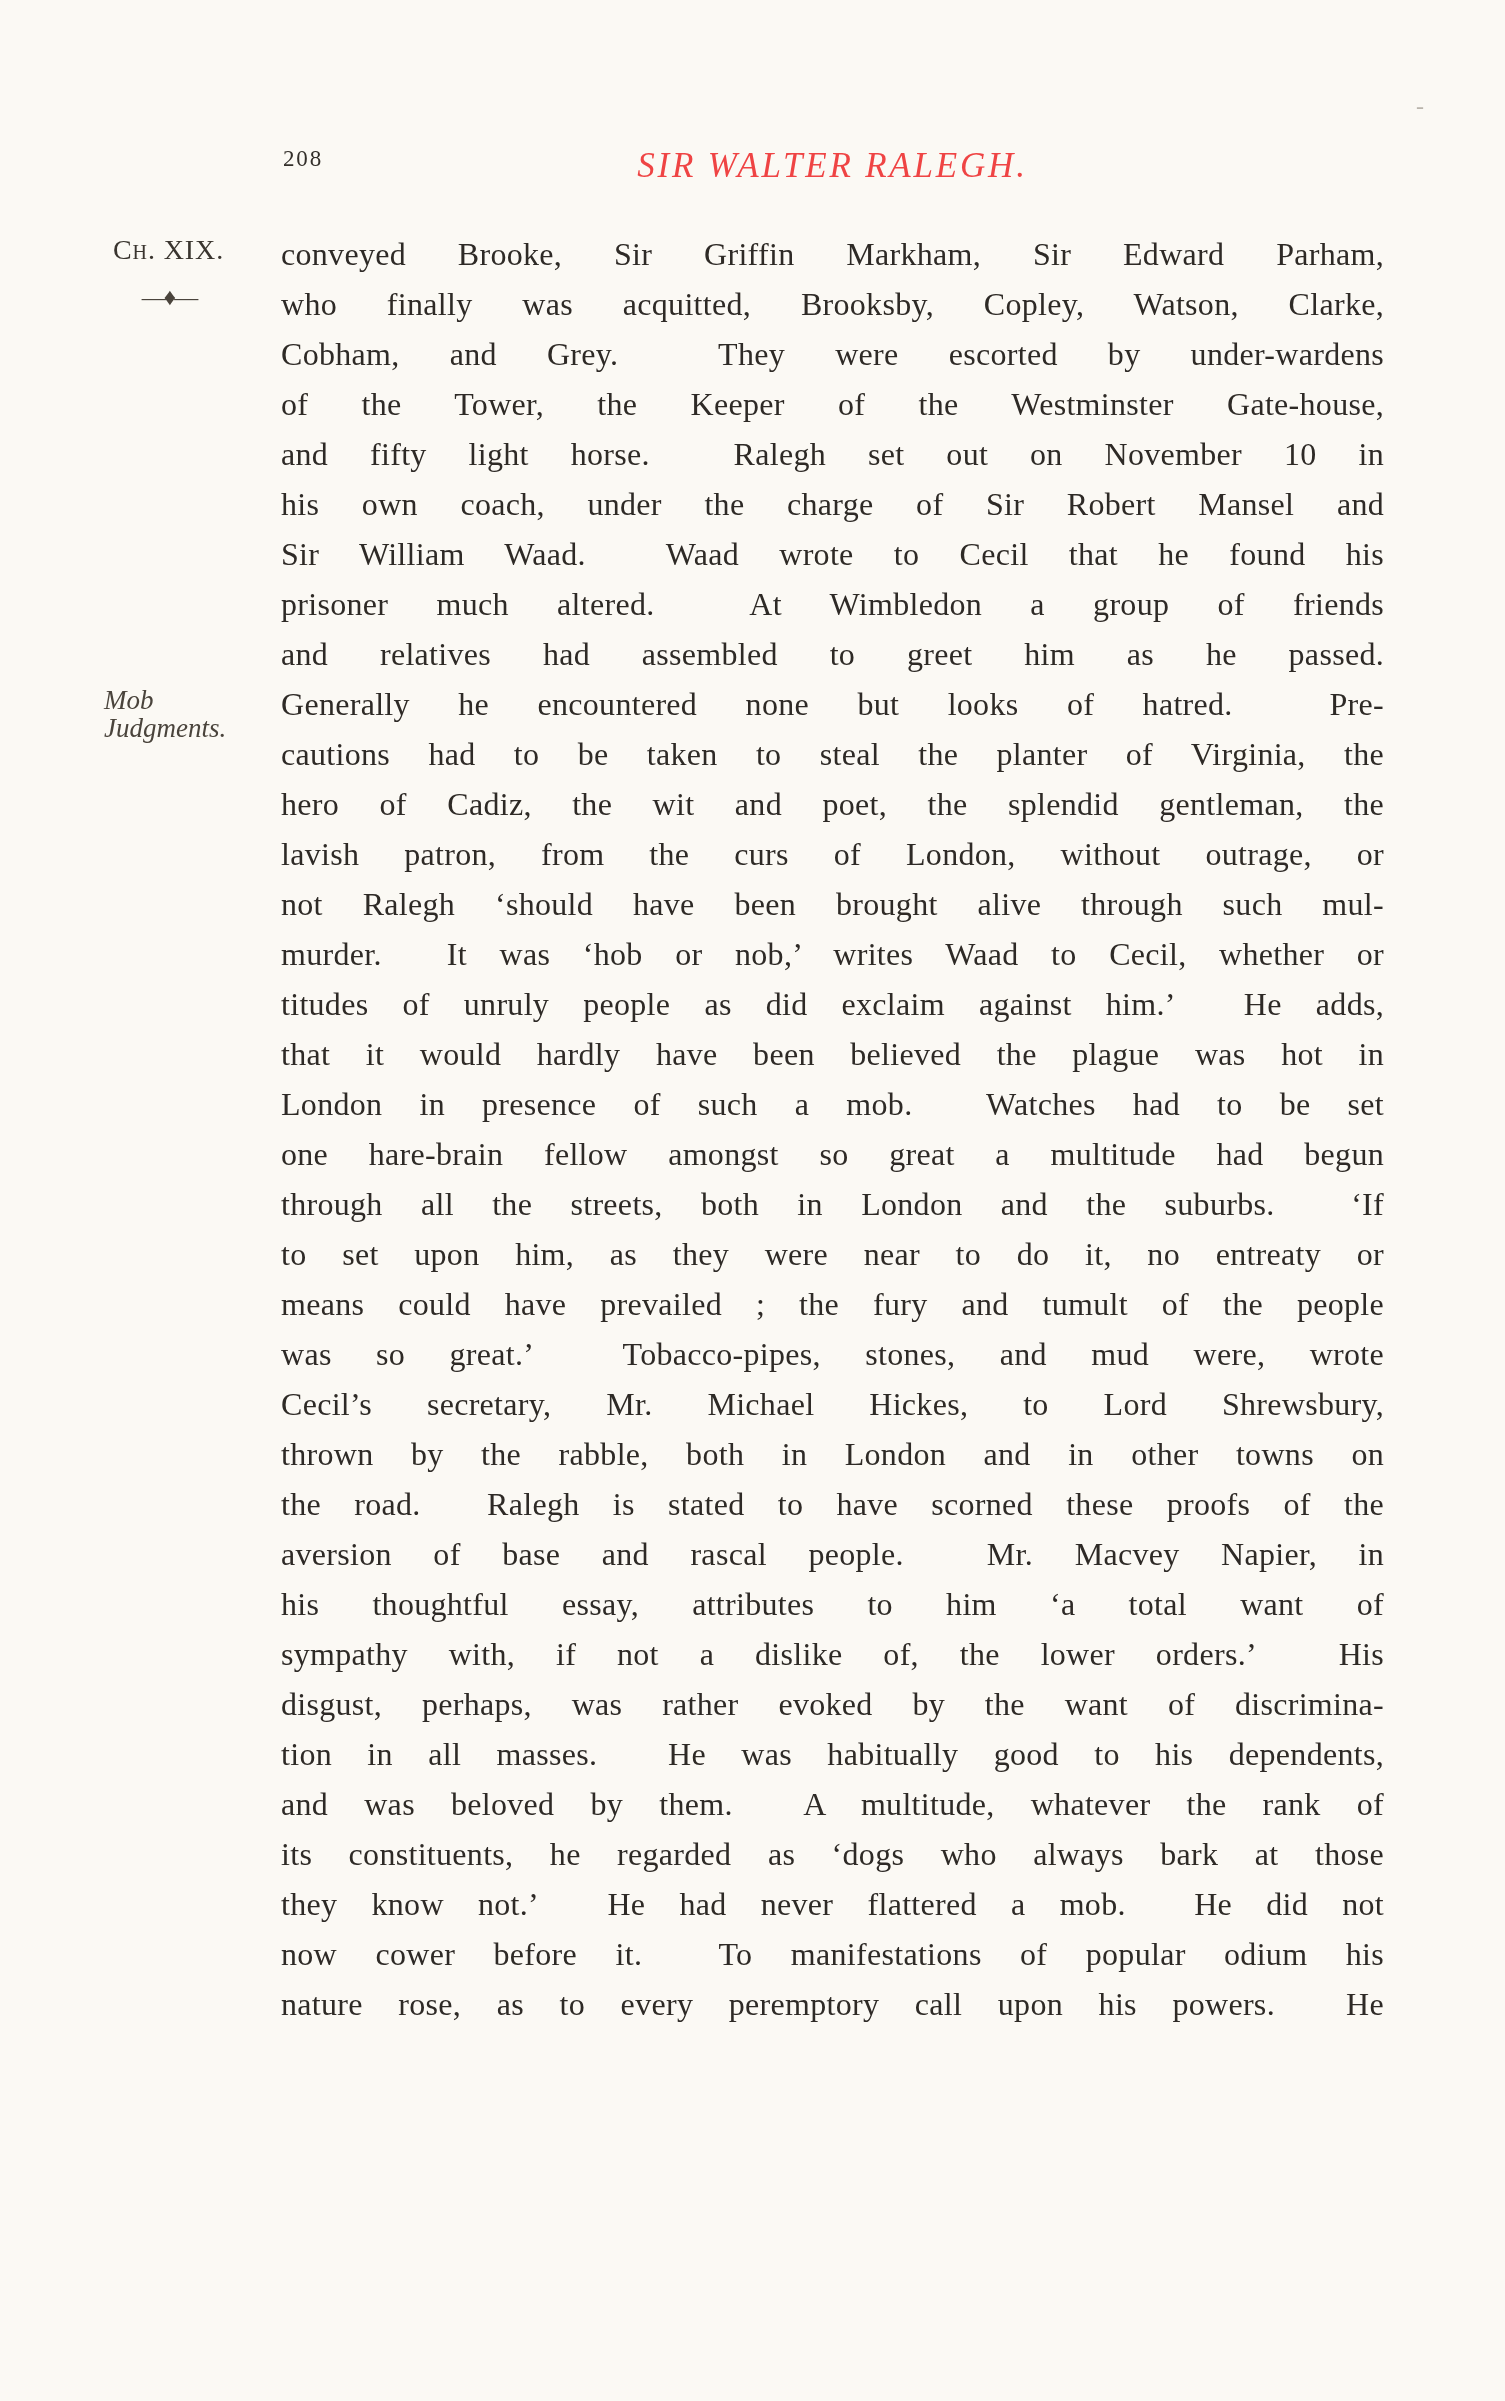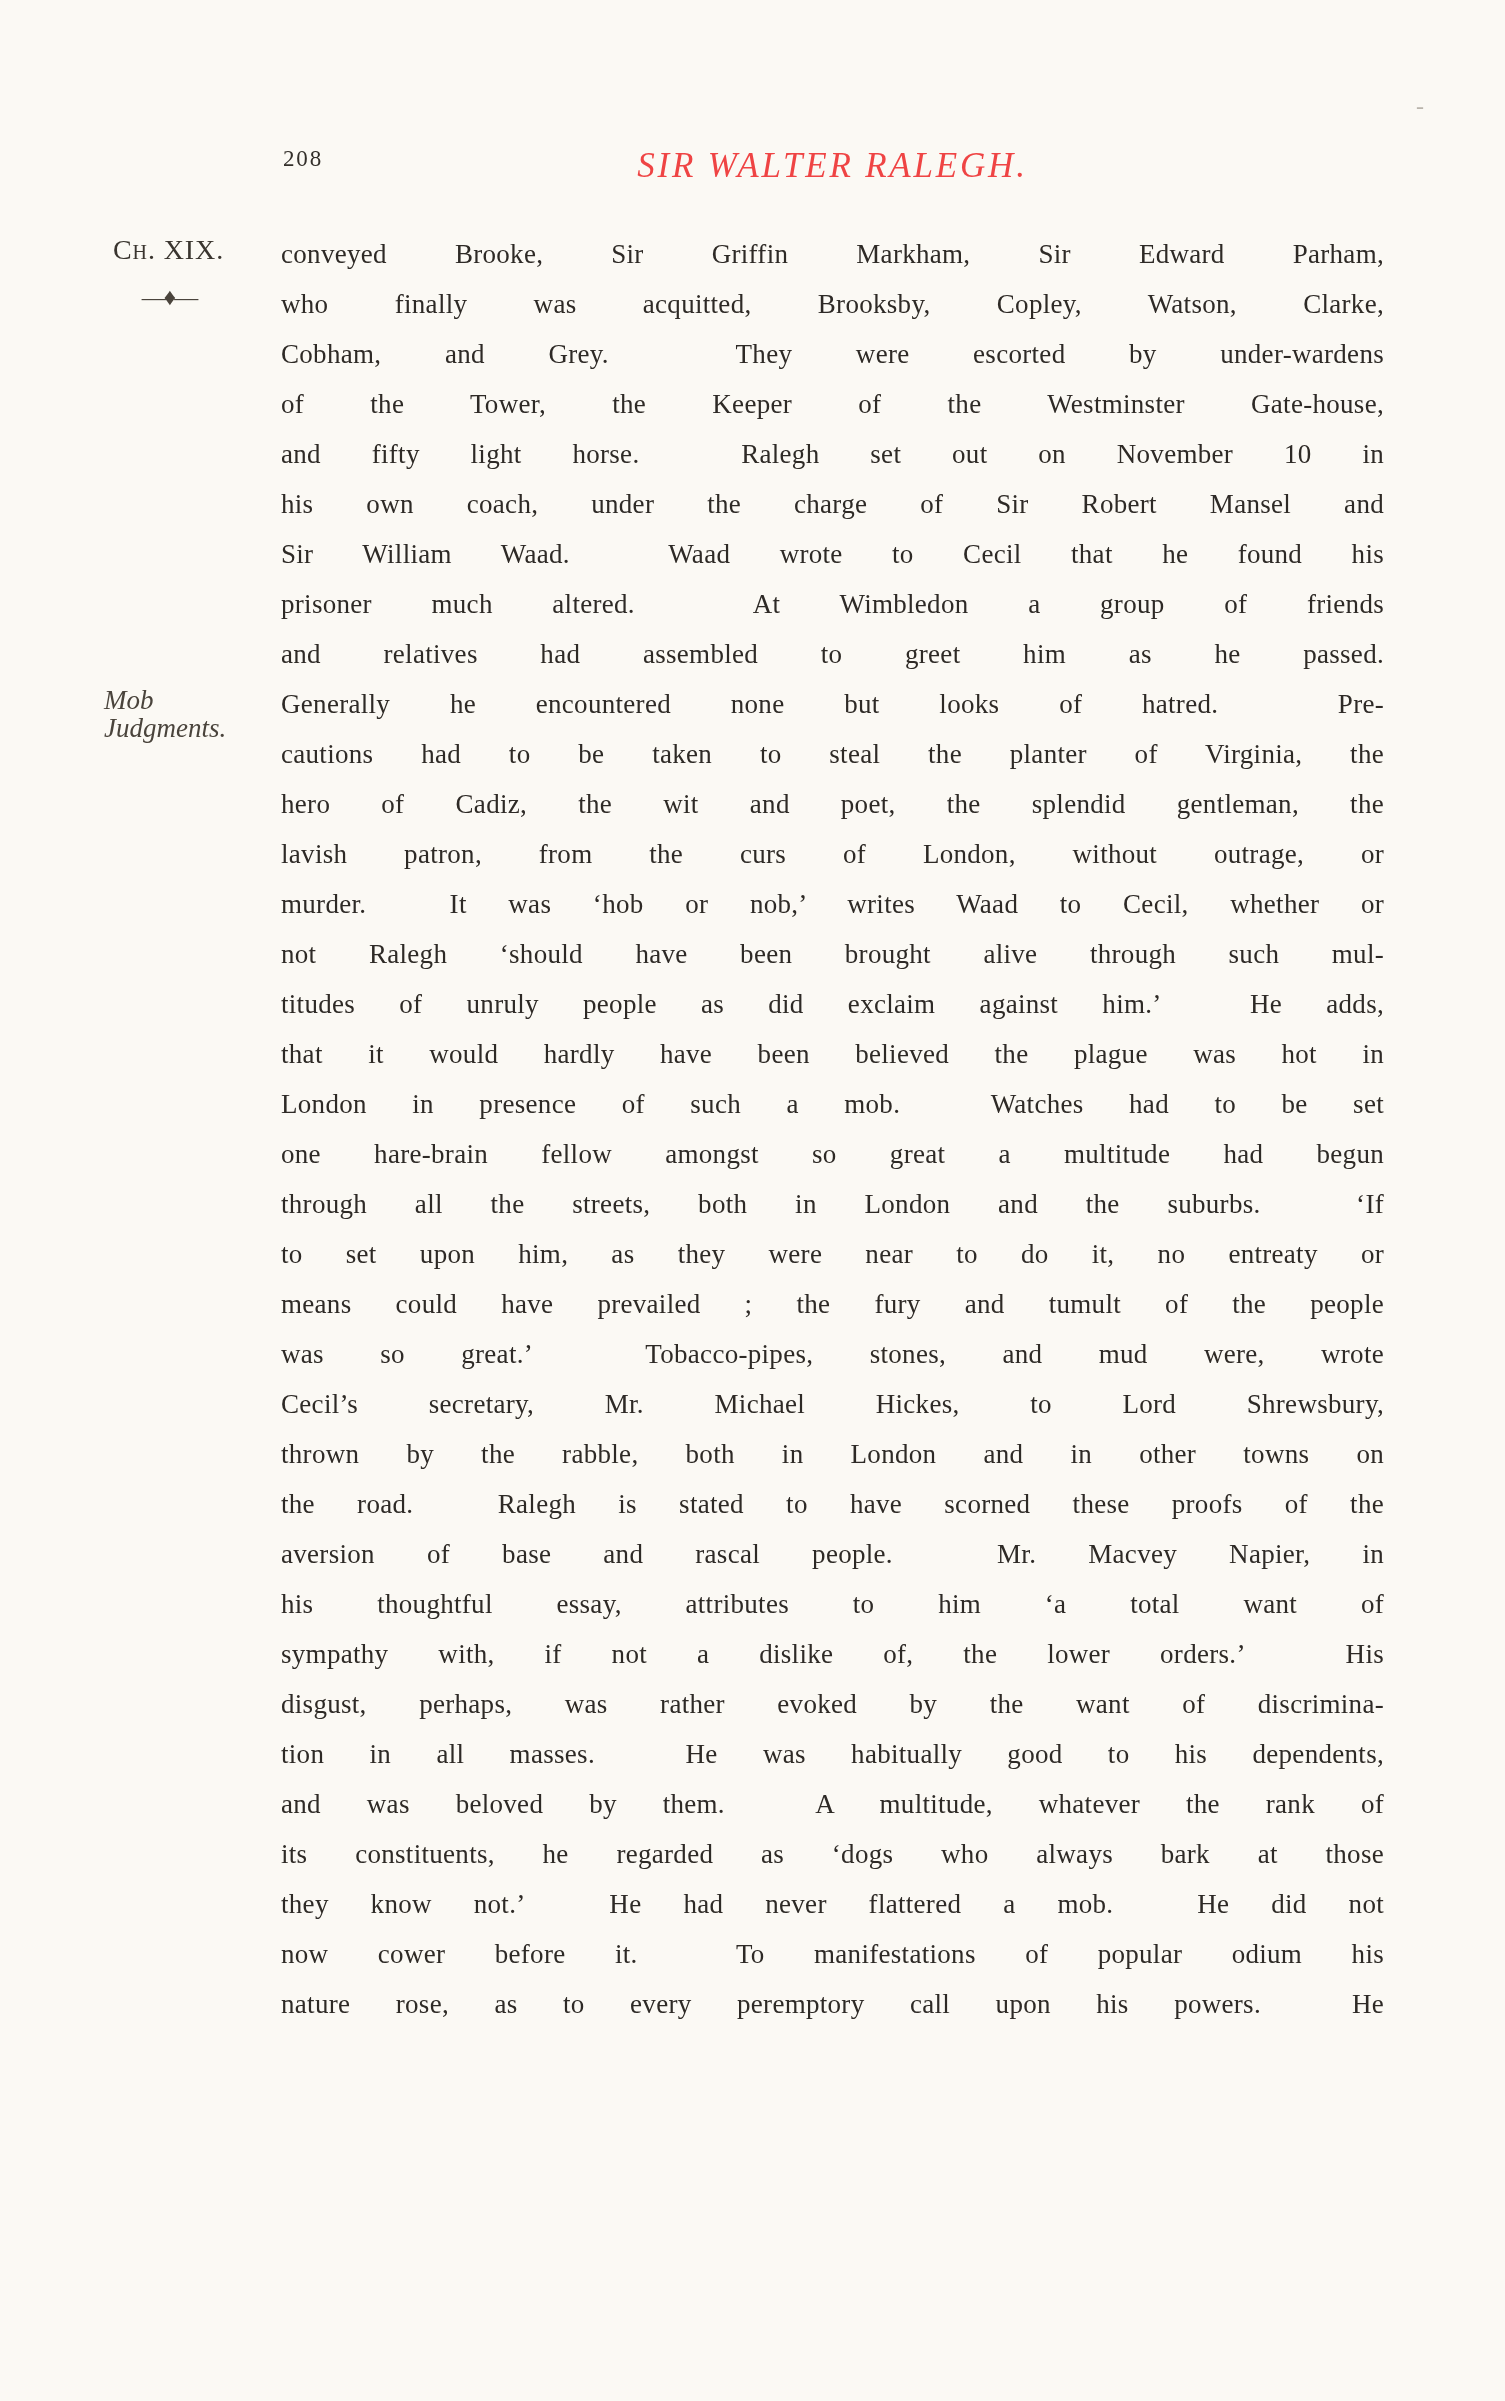--- a/index.html
+++ b/index.html
@@ -81,21 +81,21 @@
     color: #4a443c;
   }
   .side-note .note-line { display: block; }
 
   
   .body-text {
     position: absolute;
     top: 229px;
     left: 281px;
     width: 1103px;
-    font-size: 27px;
+    font-size: 32px;
     letter-spacing: 0.3px;
     word-spacing: 1.4px;
     color: #2e2a26;
   }
   .body-line {
     text-align: justify;
     height: 50px;
     line-height: 50px;
     overflow: hidden;
     white-space: normal;
@@ -144,22 +144,22 @@
       <div class="body-line">of the Tower, the Keeper of the Westminster Gate-house,</div>
       <div class="body-line">and fifty light horse.&nbsp; Ralegh set out on November 10 in</div>
       <div class="body-line">his own coach, under the charge of Sir Robert Mansel and</div>
       <div class="body-line">Sir William Waad.&nbsp; Waad wrote to Cecil that he found his</div>
       <div class="body-line">prisoner much altered.&nbsp; At Wimbledon a group of friends</div>
       <div class="body-line">and relatives had assembled to greet him as he passed.</div>
       <div class="body-line">Generally he encountered none but looks of hatred.&nbsp; Pre-</div>
       <div class="body-line">cautions had to be taken to steal the planter of Virginia, the</div>
       <div class="body-line">hero of Cadiz, the wit and poet, the splendid gentleman, the</div>
       <div class="body-line">lavish patron, from the curs of London, without outrage, or</div>
+      <div class="body-line">not Ralegh ‘should have been brought alive through such mul-</div>
       <div class="body-line">murder.&nbsp; It was ‘hob or nob,’ writes Waad to Cecil, whether or</div>
-      <div class="body-line">not Ralegh ‘should have been brought alive through such mul-</div>
       <div class="body-line">titudes of unruly people as did exclaim against him.’&nbsp; He adds,</div>
       <div class="body-line">that it would hardly have been believed the plague was hot in</div>
       <div class="body-line">London in presence of such a mob.&nbsp; Watches had to be set</div>
       <div class="body-line">one hare-brain fellow amongst so great a multitude had begun</div>
       <div class="body-line">through all the streets, both in London and the suburbs.&nbsp; ‘If</div>
       <div class="body-line">to set upon him, as they were near to do it, no entreaty or</div>
       <div class="body-line">means could have prevailed ; the fury and tumult of the people</div>
       <div class="body-line">was so great.’&nbsp; Tobacco-pipes, stones, and mud were, wrote</div>
       <div class="body-line">Cecil’s secretary, Mr. Michael Hickes, to Lord Shrewsbury,</div>
       <div class="body-line">thrown by the rabble, both in London and in other towns on</div>

